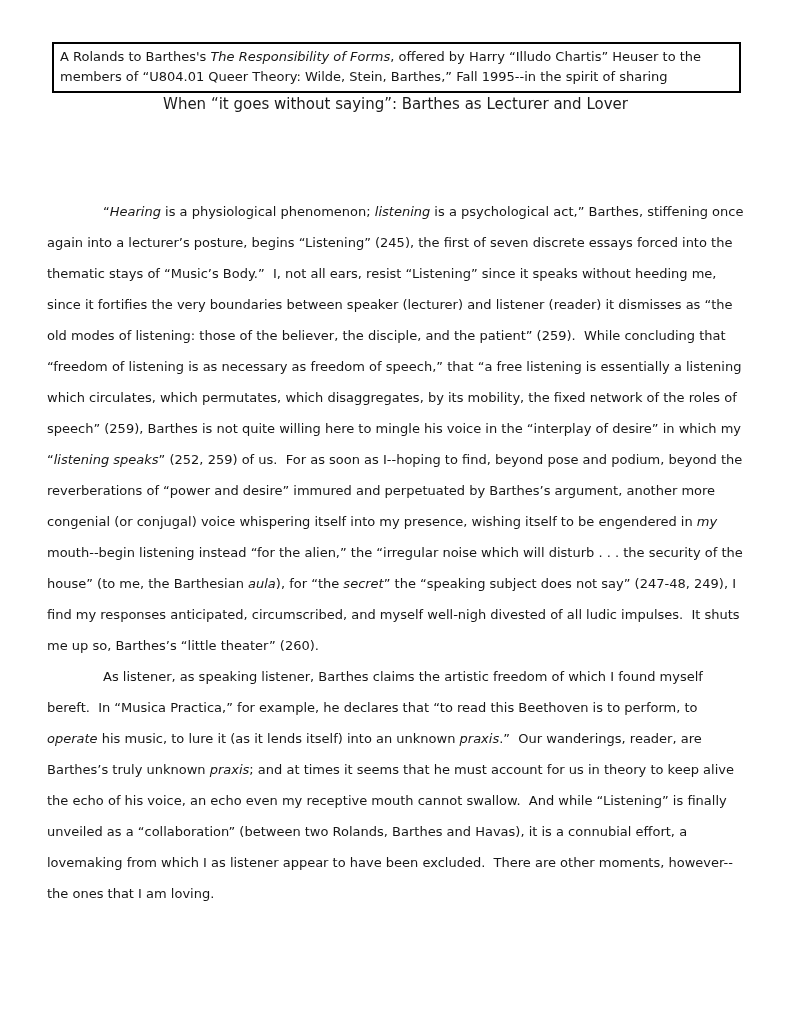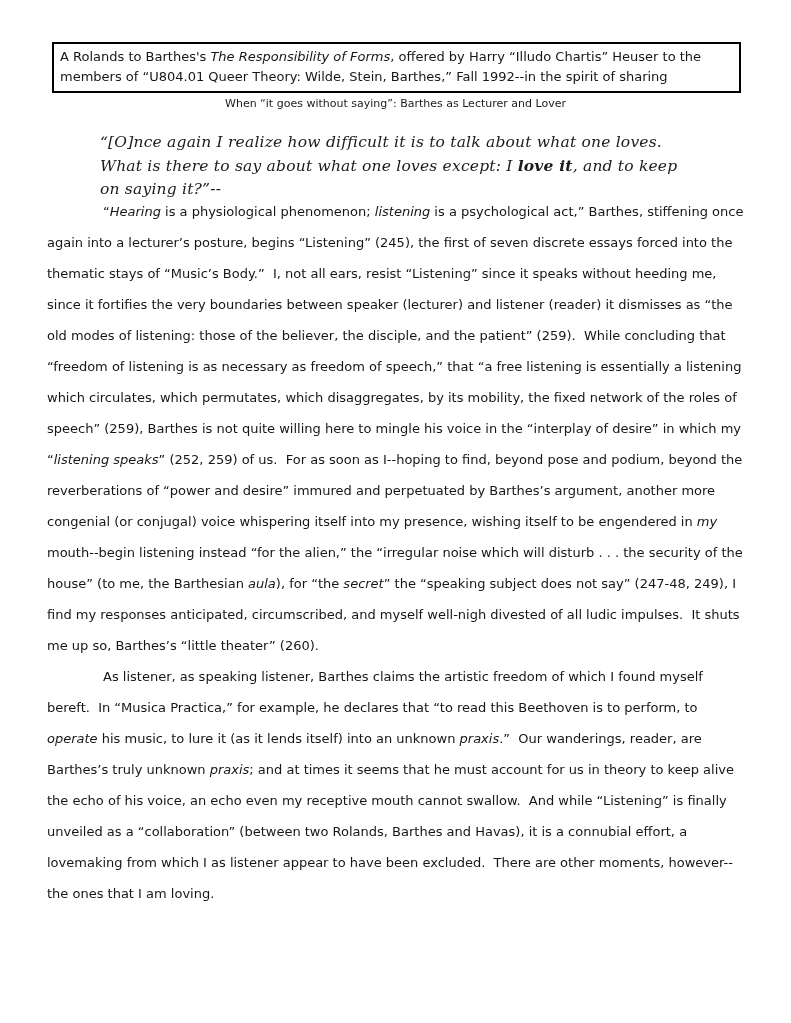--- a/index.html
+++ b/index.html
@@ -29,21 +29,21 @@
     padding: 3px 6px 4px 6px;
     font-size: 13px;
     line-height: 20px;
   }
   .title {
     position: absolute;
     left: 0;
     top: 93px;
     width: 791px;
     text-align: center;
-    font-size: 11px;
+    font-size: 15px;
     line-height: 22px;
     color: #1b1b1b;
   }
   .epigraph {
     position: absolute;
     left: 100px;
     top: 131px;
     width: 600px;
   }
   .epigraph-script {
@@ -77,27 +77,26 @@
   }
   .it { font-style: italic; }
   .bd { font-weight: 700; }
 </style>
 </head>
 <body>
 
 <div class="page">
 
   <div class="header-box">
-    <span class="rich"><span>A Rolands to Barthes's </span><span class="it">The Responsibility of Forms</span><span>, offered by Harry “Illudo Chartis” Heuser to the members of “U804.01 Queer Theory: Wilde, Stein, Barthes,” Fall 1992--in the spirit of sharing</span></span>
+    <span class="rich"><span>A Rolands to Barthes's </span><span class="it">The Responsibility of Forms</span><span>, offered by Harry “Illudo Chartis” Heuser to the members of “U804.01 Queer Theory: Wilde, Stein, Barthes,” Fall 1995--in the spirit of sharing</span></span>
   </div>
 
   <div class="title">When “it goes without saying”: Barthes as Lecturer and Lover</div>
 
   <div class="epigraph">
-    <div class="epigraph-script rich"><span>“[O]nce again I realize how difficult it is to talk about what one loves.  What is there to say about what one loves except: I </span><span class="bd">love it</span><span>, and to keep on saying it?”--</span></div>
   </div>
 
   <div class="body-text">
     <p class="rich"><span>“</span><span class="it">Hearing</span><span> is a physiological phenomenon; </span><span class="it">listening</span><span> is a psychological act,” Barthes, stiffening once again into a lecturer’s posture, begins “Listening” (245), the first of seven discrete essays forced into the thematic stays of “Music’s Body.”  I, not all ears, resist “Listening” since it speaks without heeding me, since it fortifies the very boundaries between speaker (lecturer) and listener (reader) it dismisses as “the old modes of listening: those of the believer, the disciple, and the patient” (259).  While concluding that “freedom of listening is as necessary as freedom of speech,” that “a free listening is essentially a listening which circulates, which permutates, which disaggregates, by its mobility, the fixed network of the roles of speech” (259), Barthes is not quite willing here to mingle his voice in the “interplay of desire” in which my “</span><span class="it">listening speaks</span><span>” (252, 259) of us.  For as soon as I--hoping to find, beyond pose and podium, beyond the reverberations of “power and desire” immured and perpetuated by Barthes’s argument, another more congenial (or conjugal) voice whispering itself into my presence, wishing itself to be engendered in </span><span class="it">my</span><span> mouth--begin listening instead “for the alien,” the “irregular noise which will disturb . . . the security of the house” (to me, the Barthesian </span><span class="it">aula</span><span>), for “the </span><span class="it">secret</span><span>” the “speaking subject does not say” (247-48, 249), I find my responses anticipated, circumscribed, and myself well-nigh divested of all ludic impulses.  It shuts me up so, Barthes’s “little theater” (260).</span></p>
     <p class="rich"><span>As listener, as speaking listener, Barthes claims the artistic freedom of which I found myself bereft.  In “Musica Practica,” for example, he declares that “to read this Beethoven is to perform, to </span><span class="it">operate</span><span> his music, to lure it (as it lends itself) into an unknown </span><span class="it">praxis</span><span>.”  Our wanderings, reader, are Barthes’s truly unknown </span><span class="it">praxis</span><span>; and at times it seems that he must account for us in theory to keep alive the echo of his voice, an echo even my receptive mouth cannot swallow.  And while “Listening” is finally unveiled as a “collaboration” (between two Rolands, Barthes and Havas), it is a connubial effort, a lovemaking from which I as listener appear to have been excluded.  There are other moments, however--the ones that I am loving.</span></p>
   </div>
 
 </div>
 
 </body></html>

